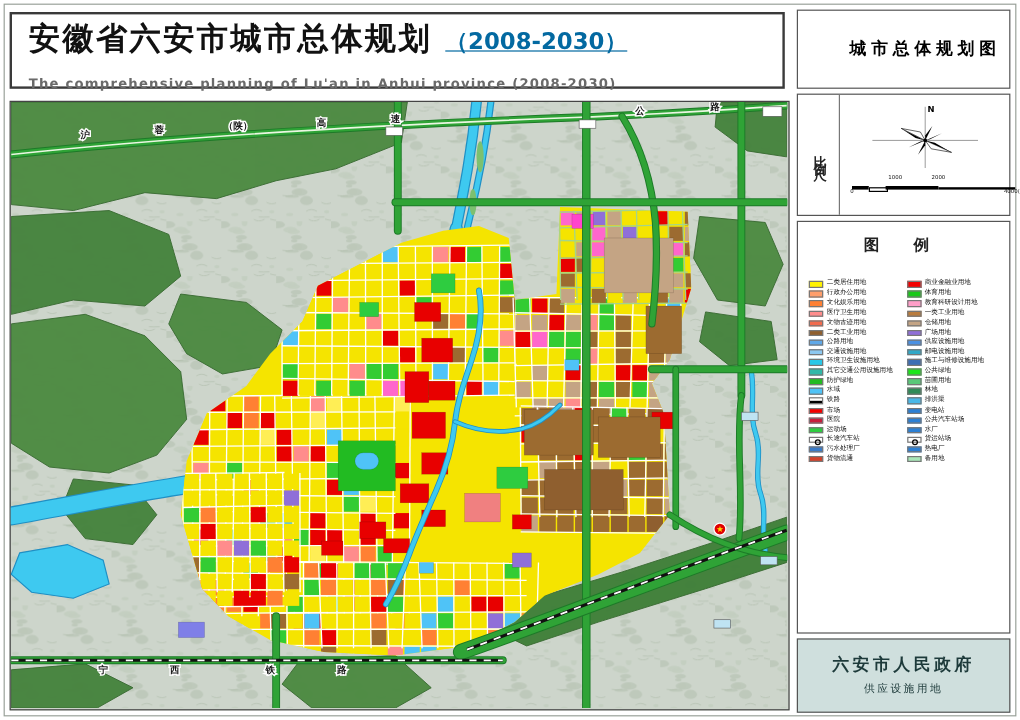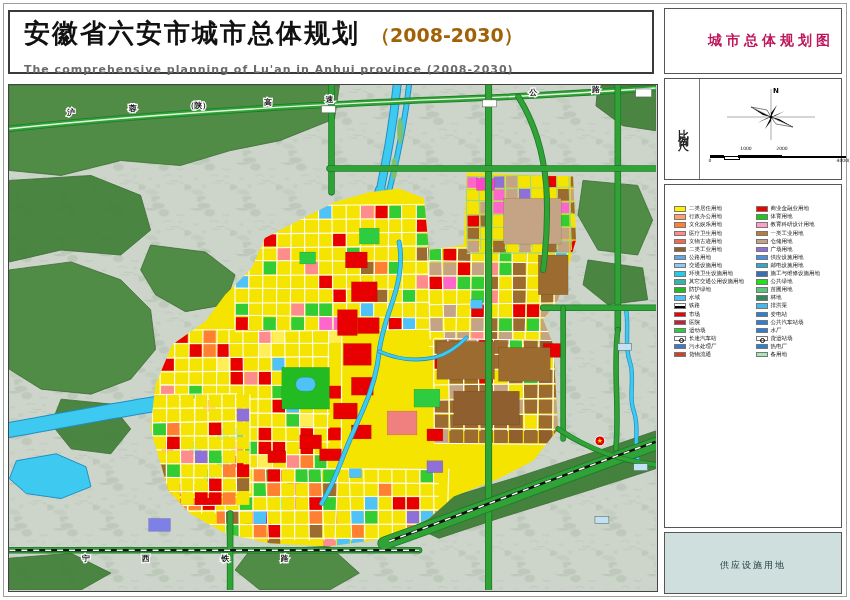--- a/index.html
+++ b/index.html
@@ -3,31 +3,31 @@
 <meta charset="utf-8">
 <style>
   html,body{margin:0;padding:0;background:#e8e8e8;font-family:"DejaVu Sans","Liberation Sans",sans-serif;}
   .page{position:relative;width:850px;height:600px;background:#ffffff;overflow:hidden;}
   .outer-frame{position:absolute;inset:3px;border:1px solid #9aa29a;pointer-events:none;}
 
   
   .title-block{position:absolute;left:8px;top:10px;width:646px;height:64px;background:#fff;
     border:2px solid #3a3a3a;box-sizing:border-box;padding:6px 10px 0 14px;}
   .title-zh{font-size:26px;font-weight:bold;color:#111;letter-spacing:2px;line-height:30px;white-space:nowrap;}
-  .title-year{font-size:19px;font-weight:bold;color:#a16207;letter-spacing:0;}
+  .title-year{font-size:19px;font-weight:bold;color:#0369a1;letter-spacing:0;text-decoration:underline;}
   .title-en{font-size:11px;font-weight:bold;color:#6a6a6a;letter-spacing:1px;margin-top:13px;white-space:nowrap;}
   .map-wrap{position:absolute;left:8px;top:84px;width:650px;height:508px;border:1.5px solid #444;
     box-sizing:border-box;background:#cdd5cb;}
   .map-wrap svg{display:block;}
 
   
   .sidebar{position:absolute;left:664px;top:8px;width:178px;height:584px;}
   .sb-box{background:#fff;border:1.5px solid #555;box-sizing:border-box;margin-bottom:4px;position:relative;}
   .sb-title{height:66px;display:flex;align-items:center;justify-content:center;}
-  .sb-title span{font-size:14px;font-weight:bold;letter-spacing:4px;color:#be185d;margin-left:36px;}
+  .sb-title span{font-size:14px;font-weight:bold;letter-spacing:4px;color:#000000;margin-left:36px;}
   .sb-scale{height:102px;display:flex;}
   .scale-label{width:34px;border-right:1px solid #777;display:flex;align-items:center;justify-content:center;}
   .scale-label span{writing-mode:vertical-rl;font-size:11px;font-weight:bold;letter-spacing:6px;color:#222;}
   .scale-body{flex:1;position:relative;}
   .sb-legend{height:344px;}
   .legend-title{text-align:center;font-size:13px;font-weight:bold;letter-spacing:12px;color:#222;margin-top:10px;}
   .legend-cols{display:flex;justify-content:space-between;padding:20px 7px 0 9px;}
   .legend-col{width:49%;}
   .legend-row{display:flex;align-items:center;height:8.1px;}
   .sw{width:12px;height:5.5px;flex:0 0 12px;margin-right:3px;border:0.5px solid #777;box-sizing:border-box;position:relative;}
@@ -1058,20 +1058,21 @@
               <span class="sb-tick below" style="left: 0px;">0</span>
               <span class="sb-tick" style="left: 36px;">1000</span>
               <span class="sb-tick" style="left: 72px;">2000</span>
               <span class="sb-tick below" style="left: 136px;">4000(M)</span>
             </div>
         </div>
       </div>
     </div>
 
     <div class="sb-box sb-legend">
+      <div class="legend-title">图  例</div>
       <div class="legend-cols">
         <div class="legend-col" id="legend-left">
             <div class="legend-row">
               <span class="sw" style="background: rgb(255, 242, 0);"></span>
               <span class="legend-label">二类居住用地</span>
             </div>
             <div class="legend-row">
               <span class="sw" style="background: rgb(255, 158, 107);"></span>
               <span class="legend-label">行政办公用地</span>
             </div>
@@ -1219,16 +1220,17 @@
             </div>
             <div class="legend-row">
               <span class="sw" style="background: rgb(168, 230, 184);"></span>
               <span class="legend-label">备用地</span>
             </div>
           </div>
       </div>
     </div>
 
     <div class="sb-box sb-footer">
+      <div class="footer-org">六安市人民政府</div>
       <div class="footer-date">供应设施用地</div>
     </div>
   </div>
 </div>
 
 </body></html>

